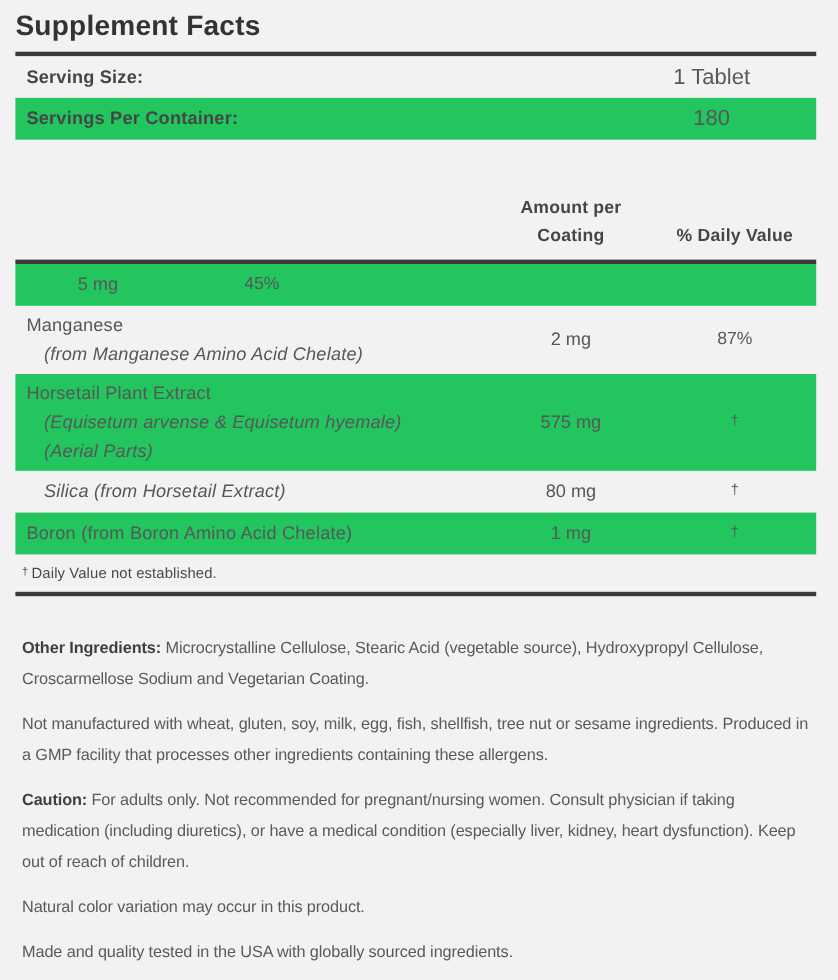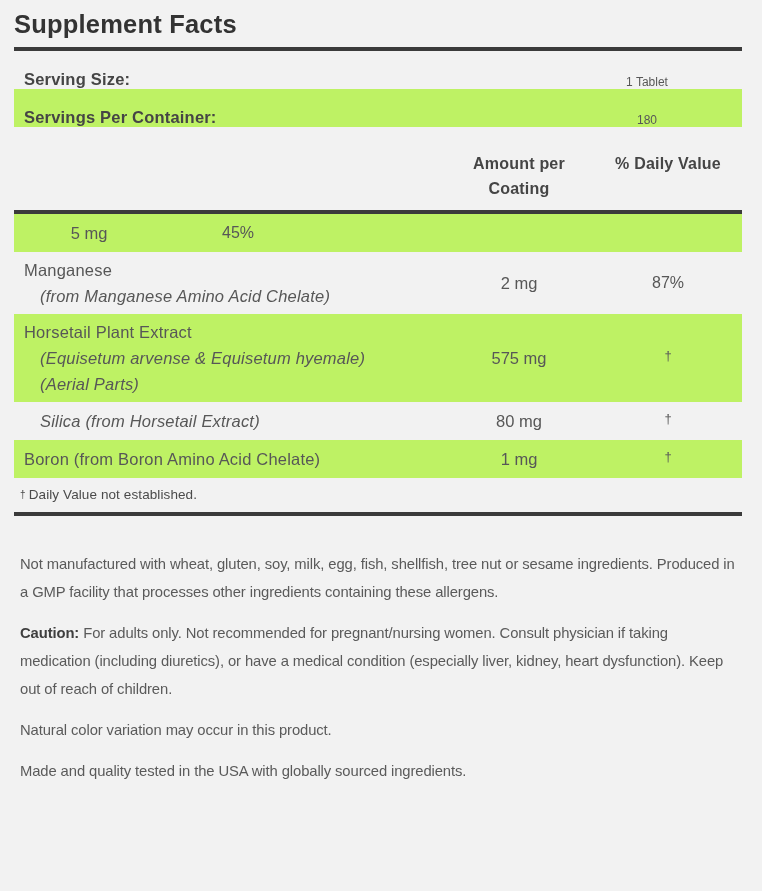--- a/index.html
+++ b/index.html
@@ -12,27 +12,27 @@
   }
   .wrap{padding:8px 20px 0 14px;}
 
   .title{
     font-size:25.5px;font-weight:700;color:#333;
     letter-spacing:0.2px;line-height:28px;margin:2px 0 9px 0;
   }
   .rule{height:4px;background:#3b3b3b;}
 
   
-  .srow{display:flex;align-items:flex-end;min-height:38px;padding:0 10px;box-sizing:border-box;gap:12px;}
+  .srow{display:flex;align-items:center;min-height:38px;padding:0 10px;box-sizing:border-box;gap:12px;}
   .srow .slabel{font-weight:700;color:#454545;font-size:16.5px;letter-spacing:0.2px;}
-  .srow .svalue{margin-left:auto;width:170px;text-align:center;font-size:12px;color:#575757;}
-  .alt{background:#bef264;}
+  .srow .svalue{margin-left:auto;width:170px;text-align:center;font-size:20px;color:#575757;}
+  .alt{background:#22c55e;}
 
   
-  .thead{display:flex;margin-top:24px;padding-bottom:9px;}
+  .thead{display:flex;align-items:flex-end;margin-top:50px;padding-bottom:9px;}
   .thead .col-name{flex:1;}
   .col-amt{width:150px;text-align:center;}
   .col-dv{width:148px;text-align:center;}
   .hd{font-weight:700;color:#454545;font-size:16px;line-height:25px;letter-spacing:0.2px;}
 
   
   .row{display:flex;align-items:center;min-height:38px;padding:5px 0;box-sizing:border-box;}
   .row .col-name{flex:1;padding-left:10px;}
   .nline{font-size:16.5px;line-height:26px;letter-spacing:0.2px;color:#575757;}
   .indent{padding-left:16px;font-style:italic;}
@@ -117,20 +117,21 @@
     <div class="col-dv dagger">†</div>
   </div>
 
   <div class="footnote">
     <sup>†</sup>
     <span>Daily Value not established.</span>
   </div>
   <div class="rule"></div>
 
   <div class="paras">
+    <p class="para"><span class="lead">Other Ingredients:</span><span> Microcrystalline Cellulose, Stearic Acid (vegetable source), Hydroxypropyl Cellulose, Croscarmellose Sodium and Vegetarian Coating.</span></p>
 
     <p class="para">Not manufactured with wheat, gluten, soy, milk, egg, fish, shellfish, tree nut or sesame  ingredients. Produced in a GMP facility that processes other ingredients containing these allergens.</p>
 
     <p class="para"><span class="lead">Caution:</span><span> For adults only. Not recommended for pregnant/nursing women. Consult physician if taking medication (including diuretics), or have a medical condition (especially liver, kidney, heart dysfunction). Keep out of reach of children.</span></p>
 
     <p class="para">Natural color variation may occur in this product.</p>
 
     <p class="para">Made and quality tested in the USA with globally sourced ingredients.</p>
   </div>
 

